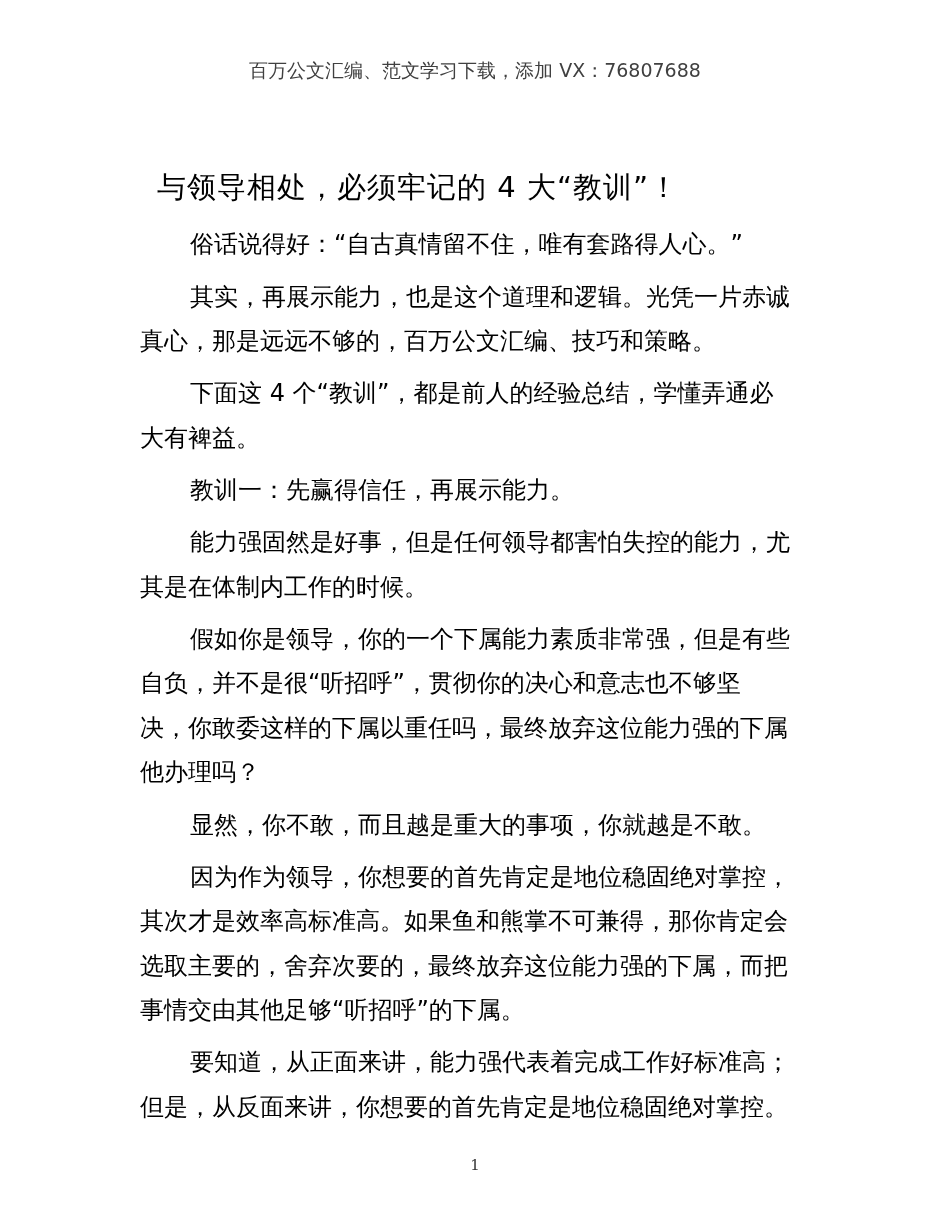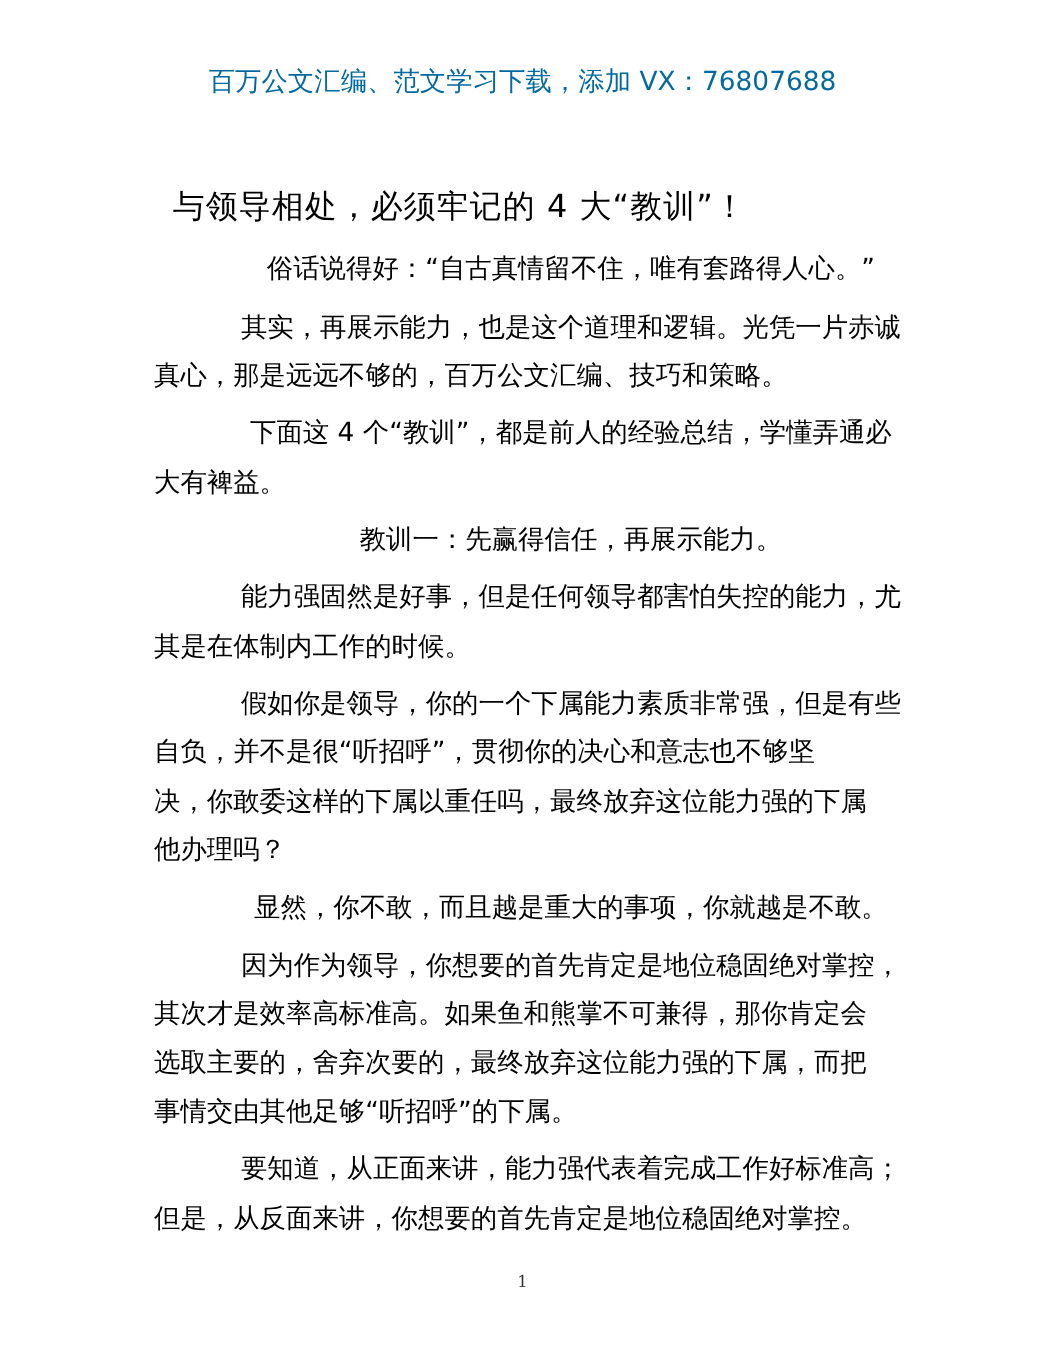--- a/index.html
+++ b/index.html
@@ -1,24 +1,24 @@
 <!DOCTYPE html>
 <html><head>
   <meta charset="utf-8">
   <style>
     html, body { margin: 0; padding: 0; background: #ffffff; }
     body { width: 950px; height: 1230px; position: relative; overflow: hidden;
            font-family: "DejaVu Sans", "Liberation Sans", sans-serif; color: #000; }
     .header { position: absolute; top: 58px; left: 0; width: 950px; text-align: center;
-              font-size: 24px; color: #0369a1; letter-spacing: 0px; }
+              font-size: 19px; color: #404040; letter-spacing: 0px; }
     .title { position: absolute; top: 168px; left: 0; width: 836px; text-align: center;
              font-size: 29px; font-weight: normal; margin: 0; letter-spacing: 1px; }
     .line { position: absolute; left: 140px; width: 680px; font-size: 24px; white-space: nowrap;
              line-height: 30px; }
-    .line.indent { left: 179px; text-align: center; }
+    .line.indent { left: 190px; }
     .footer { position: absolute; top: 1156px; left: 0; width: 950px; text-align: center;
               font-family: "DejaVu Serif", "Liberation Serif", serif; font-size: 15px; color: #333; }
   </style>
 </head>
 <body>
 
 <div class="header">百万公文汇编、范文学习下载，添加 VX：76807688</div>
 
 <h1 class="title">与领导相处，必须牢记的 4 大“教训”！</h1>
 

